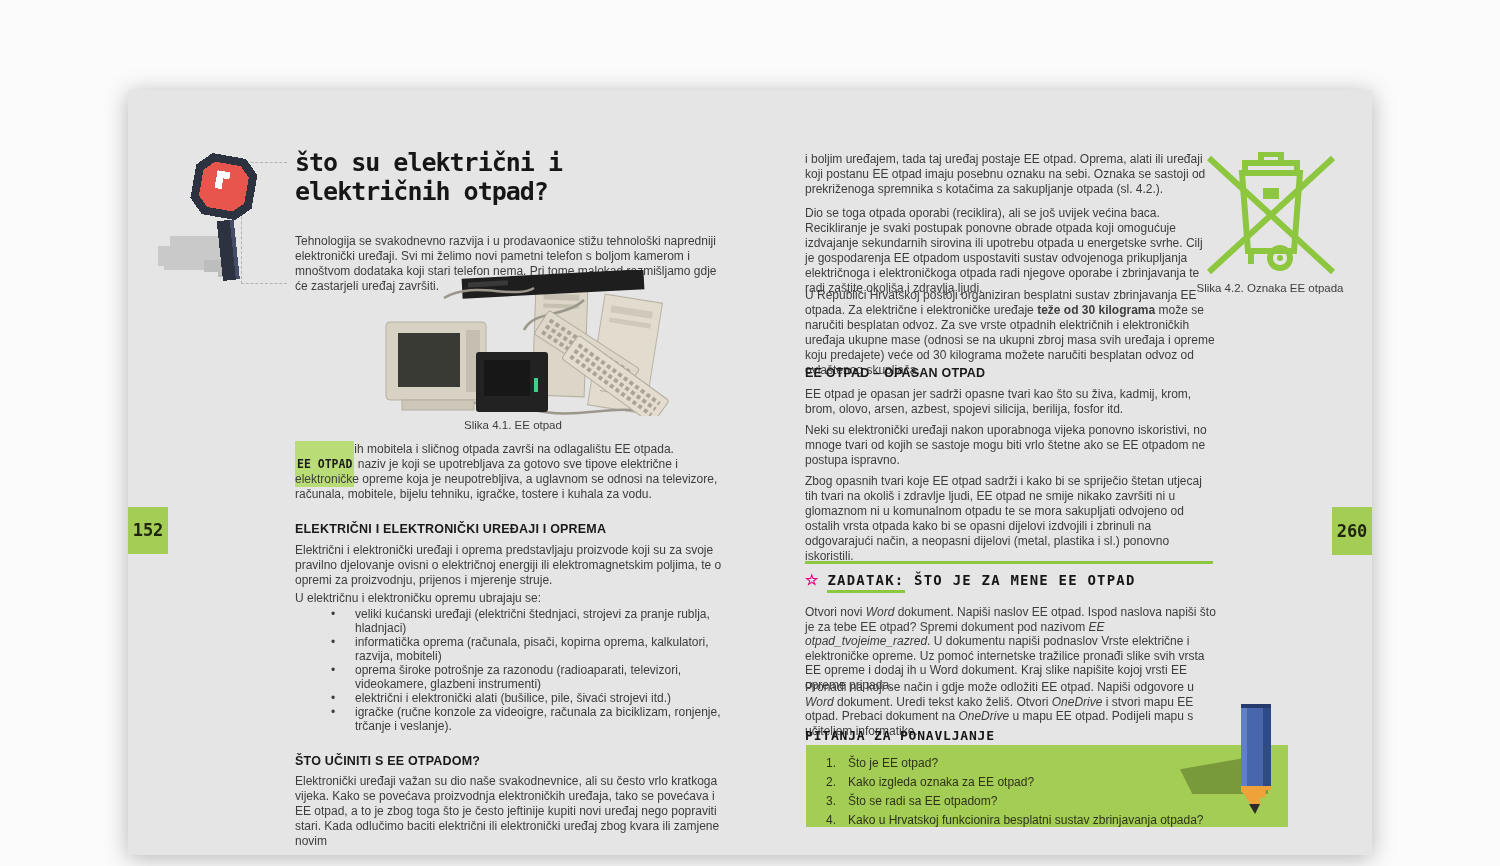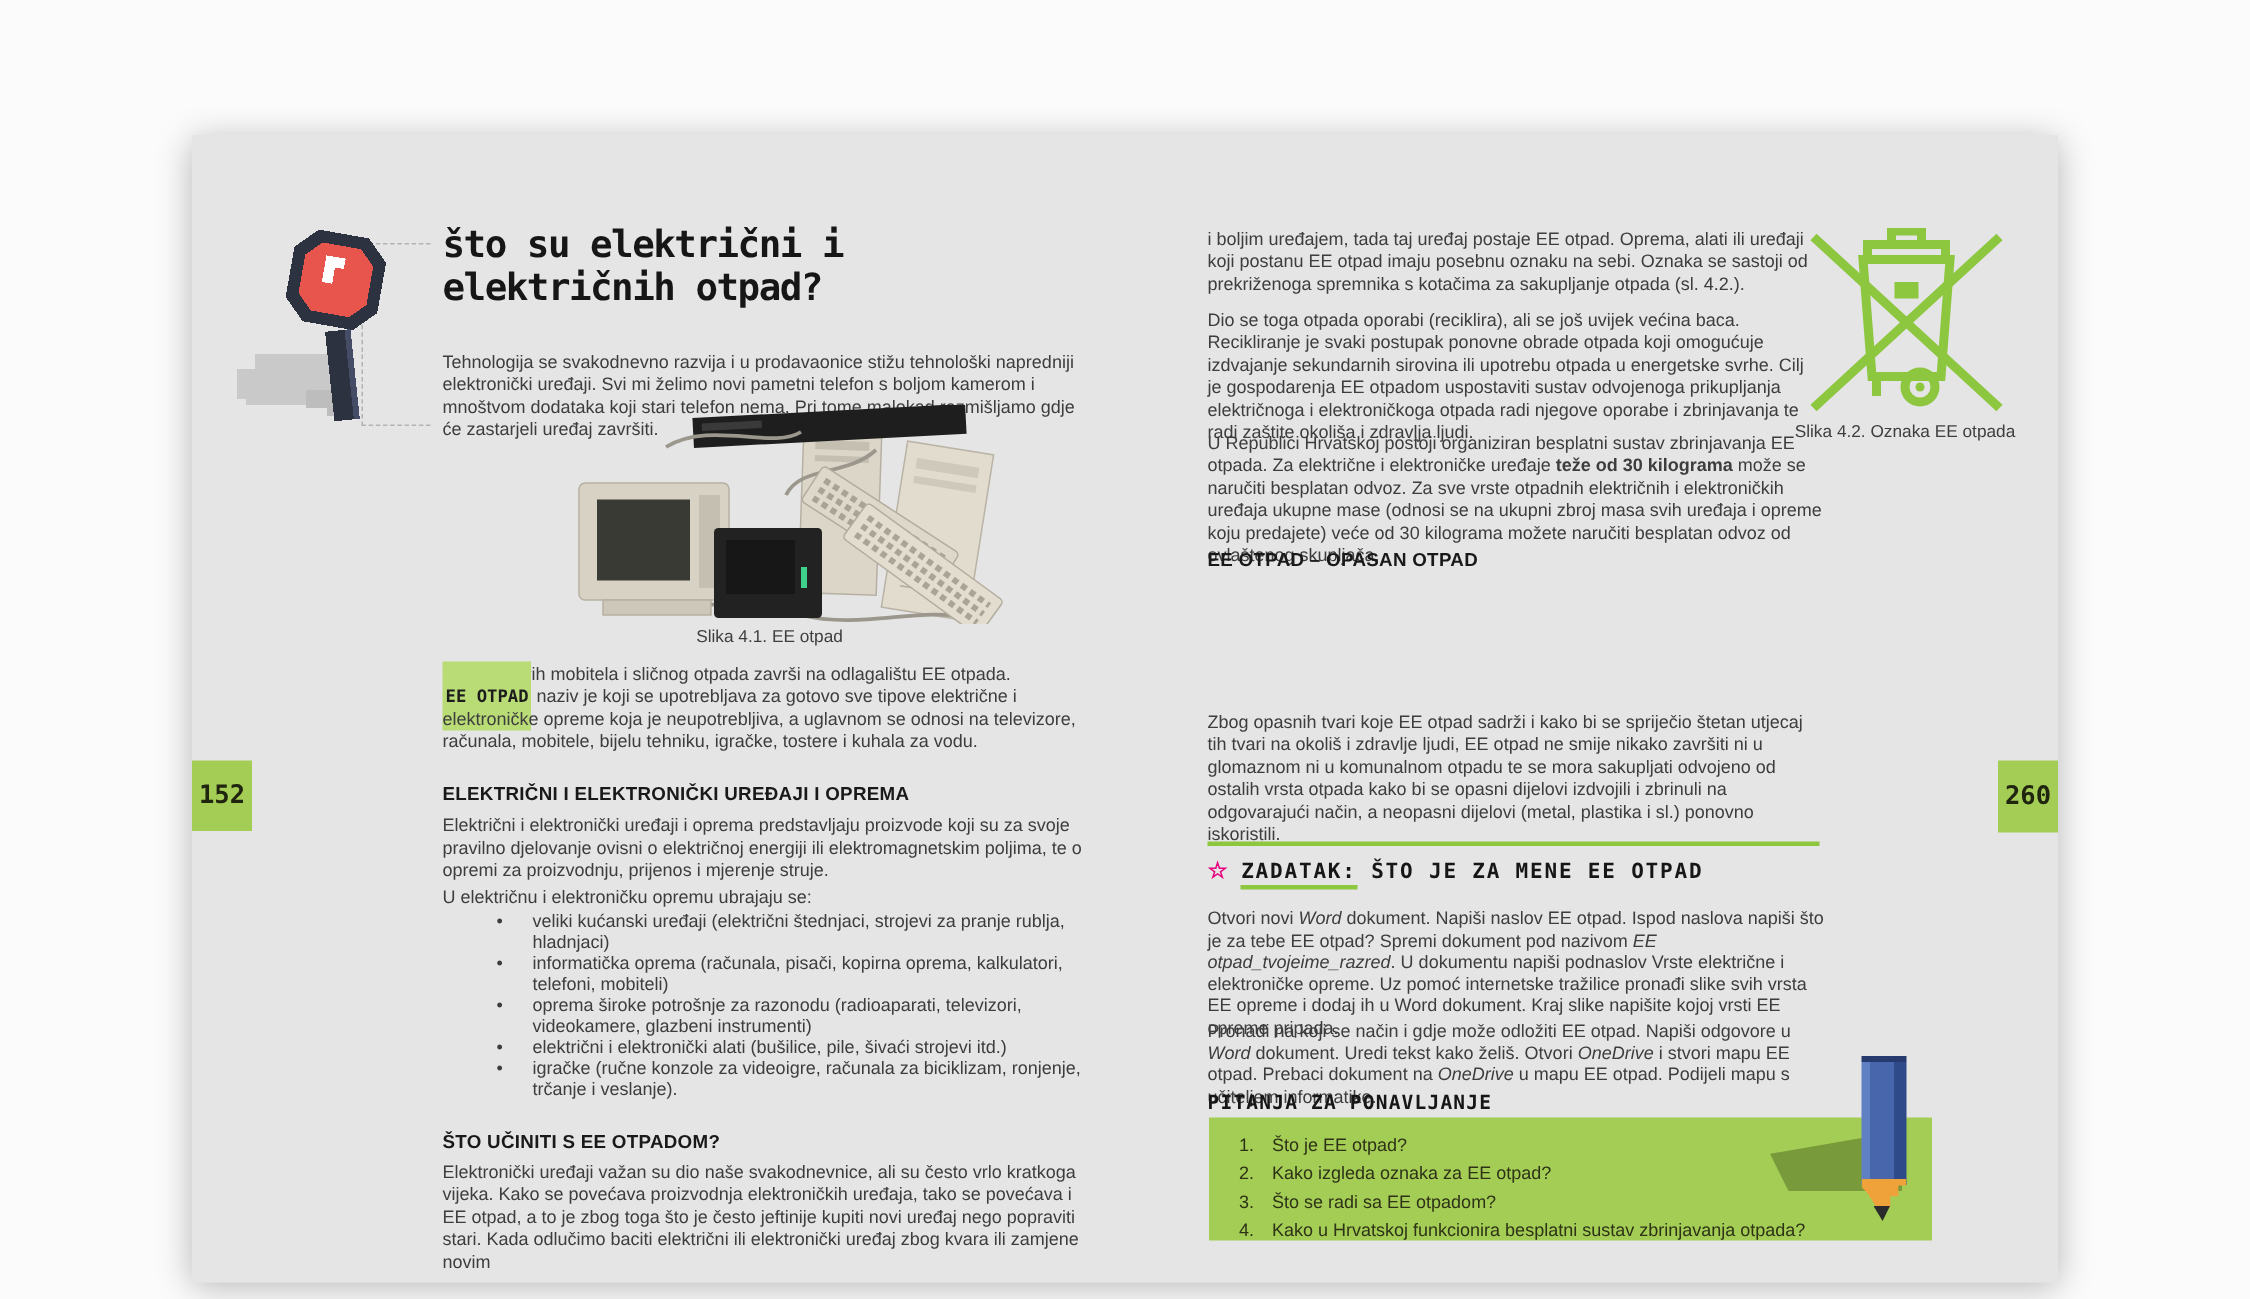--- a/index.html
+++ b/index.html
@@ -132,21 +132,21 @@
 
   <div class="abs caption" style="left:167px;top:329px;width:436px;">Slika 4.1. EE otpad</div>
 
   <div class="abs body-text" style="left:167px;top:352px;width:438px;"><span>Većina starih mobitela i sličnog otpada završi na odlagalištu EE otpada.</span><br><span class="hl">EE OTPAD</span><span> naziv je koji se upotrebljava za gotovo sve tipove električne i elektroničke opreme koja je neupotrebljiva, a uglavnom se odnosi na televizore, računala, mobitele, bijelu tehniku, igračke, tostere i kuhala za vodu.</span></div>
 
   <div class="abs h-sec" style="left:167px;top:432px;">ELEKTRIČNI I ELEKTRONIČKI UREĐAJI I OPREMA</div>
   <div class="abs body-text" style="left:167px;top:453px;width:438px;">Električni i elektronički uređaji i oprema predstavljaju proizvode koji su za svoje pravilno djelovanje ovisni o električnoj energiji ili elektromagnetskim poljima, te o opremi za proizvodnju, prijenos i mjerenje struje.</div>
   <div class="abs body-text" style="left:167px;top:501px;width:438px;">U električnu i elektroničku opremu ubrajaju se:</div>
   <ul class="abs blist" style="left:167px;top:517px;width:438px;">
     <li><span>veliki kućanski uređaji (električni štednjaci, strojevi za pranje rublja, hladnjaci)</span></li>
-    <li><span>informatička oprema (računala, pisači, kopirna oprema, kalkulatori, telefoni, mobiteli)</span></li>
+    <li><span>informatička oprema (računala, pisači, kopirna oprema, kalkulatori, razvija, mobiteli)</span></li>
     <li><span>oprema široke potrošnje za razonodu (radioaparati, televizori, videokamere, glazbeni instrumenti)</span></li>
     <li><span>električni i elektronički alati (bušilice, pile, šivaći strojevi itd.)</span></li>
     <li><span>igračke (ručne konzole za videoigre, računala za biciklizam, ronjenje, trčanje i veslanje).</span></li>
   </ul>
 
   <div class="abs h-sec" style="left:167px;top:664px;">ŠTO UČINITI S EE OTPADOM?</div>
   <div class="abs body-text" style="left:167px;top:684px;width:438px;">Elektronički uređaji važan su dio naše svakodnevnice, ali su često vrlo kratkoga vijeka. Kako se povećava proizvodnja elektroničkih uređaja, tako se povećava i EE otpad, a to je zbog toga što je često jeftinije kupiti novi uređaj nego popraviti stari. Kada odlučimo baciti električni ili elektronički uređaj zbog kvara ili zamjene novim</div>
 
   <div class="abs badge" style="left:0;top:417px;height:47px;line-height:47px;">152</div>
 
@@ -163,20 +163,22 @@
       <polygon points="38,21 96,21 90,99 44,99"></polygon>
       <circle cx="76" cy="106" r="10"></circle>
       <line x1="47" y1="99" x2="47" y2="112"></line>
     </g>
     <rect x="59" y="36" width="16" height="11" fill="#8dc63f"></rect>
     <circle cx="76" cy="106" r="3" fill="#8dc63f"></circle>
   </svg>
   <div class="abs caption" style="left:1064px;top:192px;width:156px;">Slika 4.2. Oznaka EE otpada</div>
 
   <div class="abs h-sec" style="left:677px;top:276px;">EE OTPAD – OPASAN OTPAD</div>
+  <div class="abs body-text" style="left:677px;top:297px;width:410px;">EE otpad je opasan jer sadrži opasne tvari kao što su živa, kadmij, krom, brom, olovo, arsen, azbest, spojevi silicija, berilija, fosfor itd.</div>
+  <div class="abs body-text" style="left:677px;top:333px;width:410px;">Neki su elektronički uređaji nakon uporabnoga vijeka ponovno iskoristivi, no mnoge tvari od kojih se sastoje mogu biti vrlo štetne ako se EE otpadom ne postupa ispravno.</div>
   <div class="abs body-text" style="left:677px;top:384px;width:410px;">Zbog opasnih tvari koje EE otpad sadrži i kako bi se spriječio štetan utjecaj tih tvari na okoliš i zdravlje ljudi, EE otpad ne smije nikako završiti ni u glomaznom ni u komunalnom otpadu te se mora sakupljati odvojeno od ostalih vrsta otpada kako bi se opasni dijelovi izdvojili i zbrinuli na odgovarajući način, a neopasni dijelovi (metal, plastika i sl.) ponovno iskoristili.</div>
 
   <div class="abs greenline" style="left:677px;top:471px;width:408px;height:3px;"></div>
   <div class="abs" style="left:677px;top:481px;white-space:nowrap;">
     <span class="star">☆</span><span class="pixel z-head">ZADATAK: ŠTO JE ZA MENE EE OTPAD</span>
   </div>
   <div class="abs greenline" style="left:699px;top:500px;width:78px;height:3px;"></div>
   <div class="abs body-text tight" style="left:677px;top:515px;width:412px;"><span>Otvori novi </span><span class="i">Word</span><span> dokument. Napiši naslov EE otpad. Ispod naslova napiši što je za tebe EE otpad? Spremi dokument pod nazivom </span><span class="i">EE otpad_tvojeime_razred</span><span>. U dokumentu napiši podnaslov Vrste električne i elektroničke opreme. Uz pomoć internetske tražilice pronađi slike svih vrsta EE opreme i dodaj ih u Word dokument. Kraj slike napišite kojoj vrsti EE opreme pripada.</span></div>
   <div class="abs body-text tight" style="left:677px;top:590px;width:412px;"><span>Pronađi na koji se način i gdje može odložiti EE otpad. Napiši odgovore u </span><span class="i">Word</span><span> dokument. Uredi tekst kako želiš. Otvori </span><span class="i">OneDrive</span><span> i stvori mapu EE otpad. Prebaci dokument na </span><span class="i">OneDrive</span><span> u mapu EE otpad. Podijeli mapu s učiteljem informatike.</span></div>
 

